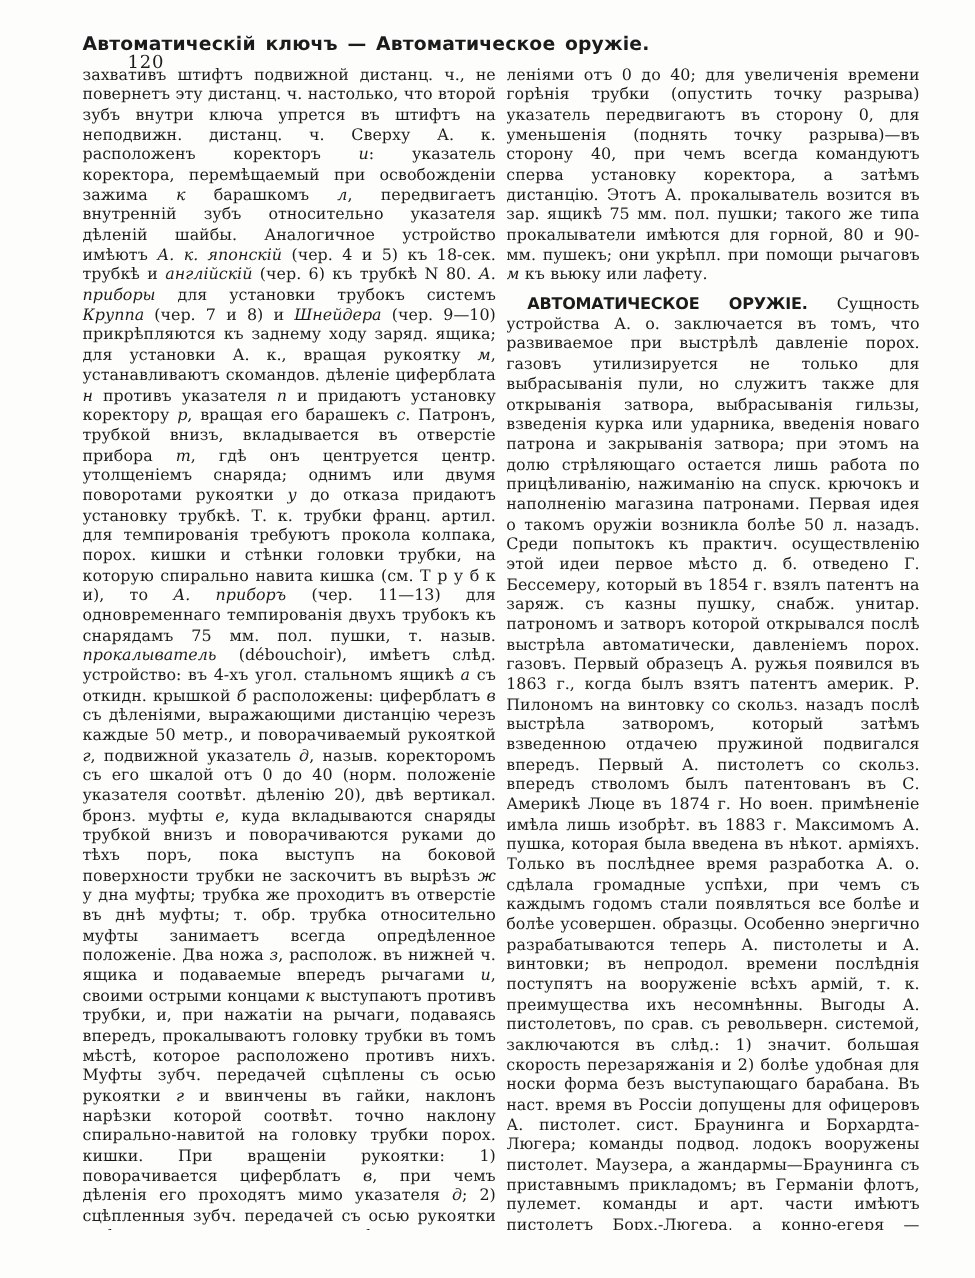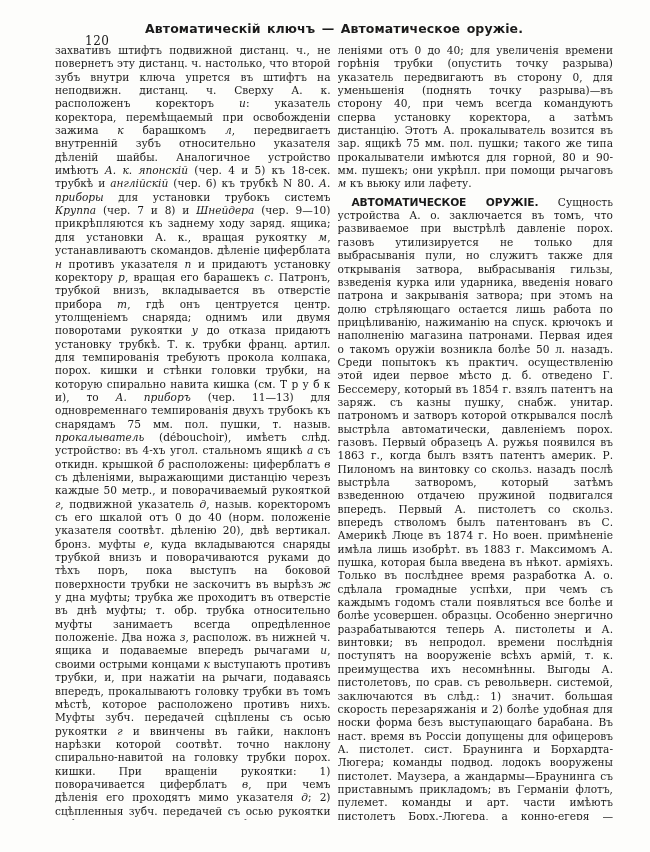--- a/index.html
+++ b/index.html
@@ -7,21 +7,20 @@
     position:relative; width:650px; height:852px; margin:0 auto;
     background:#fdfdfb; color:#1b1b1b; overflow:hidden;
     font-family:"DejaVu Serif", serif;
   }
   .running-head { position:absolute; top:21px; left:55px; width:558px; height:16px; }
   .page-number {
     position:absolute; left:30px; top:13px;
     font-size:12px; font-family:"DejaVu Serif", serif; letter-spacing:0.5px;
   }
   .header-title {
-    text-align:center;
     font-family:"DejaVu Sans", sans-serif; font-weight:bold;
     font-size:12.5px; letter-spacing:0.1px; word-spacing:2px;
   }
   .columns {
     position:absolute; top:44px; left:55px; width:558px; height:776px;
     display:flex; gap:7px;
   }
   .col {
     width:276px; height:100%; overflow:hidden;
     text-align:justify; font-size:10.6px; line-height:13.35px;

